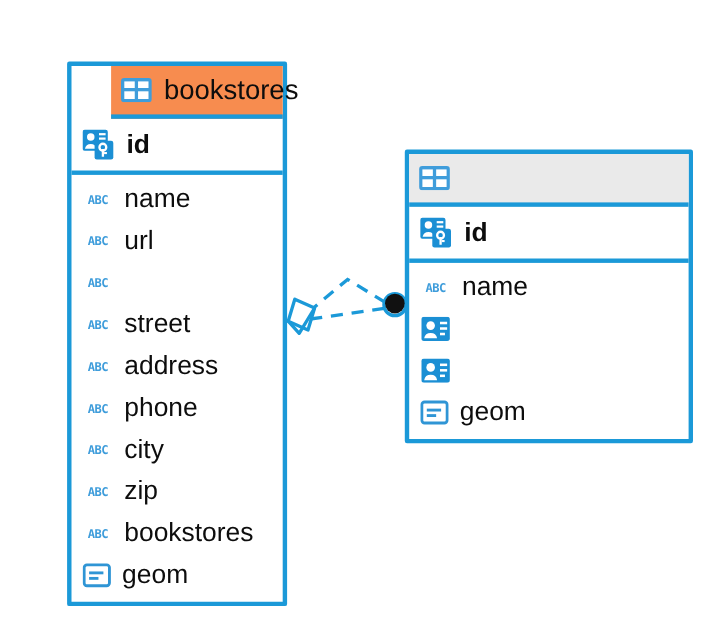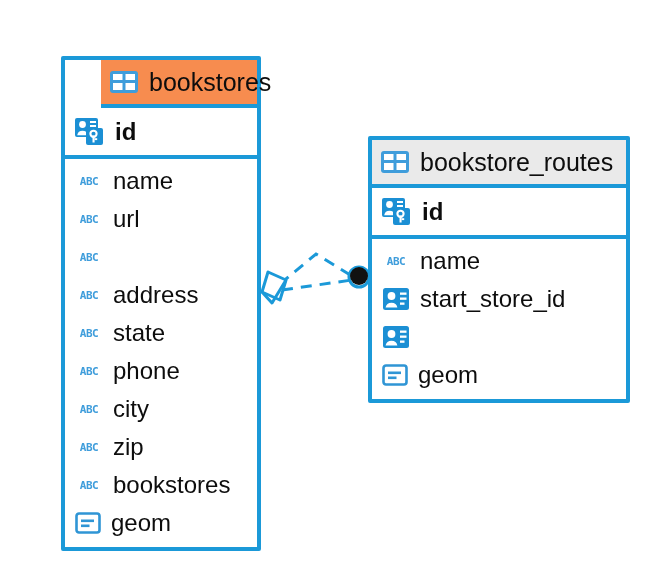--- a/index.html
+++ b/index.html
@@ -175,28 +175,28 @@
       <div class="field">
         <span class="icon icon-abc">
           <span class="abc-text">ABC</span>
         </span>
       </div>
 
       <div class="field">
         <span class="icon icon-abc">
           <span class="abc-text">ABC</span>
         </span>
+        <span class="field-name">street</span>
+      </div>
+
+      <div class="field">
+        <span class="icon icon-abc">
+          <span class="abc-text">ABC</span>
+        </span>
         <span class="field-name">address</span>
-      </div>
-
-      <div class="field">
-        <span class="icon icon-abc">
-          <span class="abc-text">ABC</span>
-        </span>
-        <span class="field-name">state</span>
       </div>
 
       <div class="field">
         <span class="icon icon-abc">
           <span class="abc-text">ABC</span>
         </span>
         <span class="field-name">phone</span>
       </div>
 
       <div class="field">
@@ -239,21 +239,20 @@
     <div class="entity-header accent-gray">
       <span class="icon icon-table">
         <svg viewBox="0 0 28 22" width="28" height="22" xmlns="http://www.w3.org/2000/svg">
           <rect x="0" y="0" width="28" height="22" rx="3" fill="#3f9ddb"></rect>
           <rect x="3" y="3" width="9.5" height="6" fill="#ffffff"></rect>
           <rect x="15.5" y="3" width="9.5" height="6" fill="#ffffff"></rect>
           <rect x="3" y="12" width="9.5" height="7" fill="#ffffff"></rect>
           <rect x="15.5" y="12" width="9.5" height="7" fill="#ffffff"></rect>
         </svg>
       </span>
-      <span class="entity-title">bookstore_routes</span>
     </div>
 
     <div class="entity-key-section">
       <div class="field is-key">
         <span class="icon icon-pk">
           <svg viewBox="0 0 30 30" width="30" height="30" xmlns="http://www.w3.org/2000/svg">
             <rect x="0" y="1" width="23" height="19" rx="2" fill="#1b8fd4"></rect>
             <circle cx="7.5" cy="7.5" r="3.4" fill="#ffffff"></circle>
             <path d="M 2.2 18.2 a 5.4 5.4 0 0 1 10.6 0 z" fill="#ffffff"></path>
             <rect x="15" y="4" width="6" height="2" fill="#ffffff"></rect>
@@ -282,21 +281,20 @@
         <span class="icon icon-fk">
           <svg viewBox="0 0 26 22" width="26" height="22" xmlns="http://www.w3.org/2000/svg">
             <rect x="0" y="0" width="26" height="22" rx="2.5" fill="#1b8fd4"></rect>
             <circle cx="8.5" cy="8" r="3.9" fill="#ffffff"></circle>
             <path d="M 2.6 19.6 a 6 6 0 0 1 11.8 0 z" fill="#ffffff"></path>
             <rect x="17" y="4.5" width="6.5" height="2.3" fill="#ffffff"></rect>
             <rect x="17" y="9.5" width="6.5" height="2.3" fill="#ffffff"></rect>
             <rect x="17" y="14.5" width="4.5" height="2.3" fill="#ffffff"></rect>
           </svg>
         </span>
-        <span class="field-name">start_store_id</span>
       </div>
 
       <div class="field">
         <span class="icon icon-fk">
           <svg viewBox="0 0 26 22" width="26" height="22" xmlns="http://www.w3.org/2000/svg">
             <rect x="0" y="0" width="26" height="22" rx="2.5" fill="#1b8fd4"></rect>
             <circle cx="8.5" cy="8" r="3.9" fill="#ffffff"></circle>
             <path d="M 2.6 19.6 a 6 6 0 0 1 11.8 0 z" fill="#ffffff"></path>
             <rect x="17" y="4.5" width="6.5" height="2.3" fill="#ffffff"></rect>
             <rect x="17" y="9.5" width="6.5" height="2.3" fill="#ffffff"></rect>

